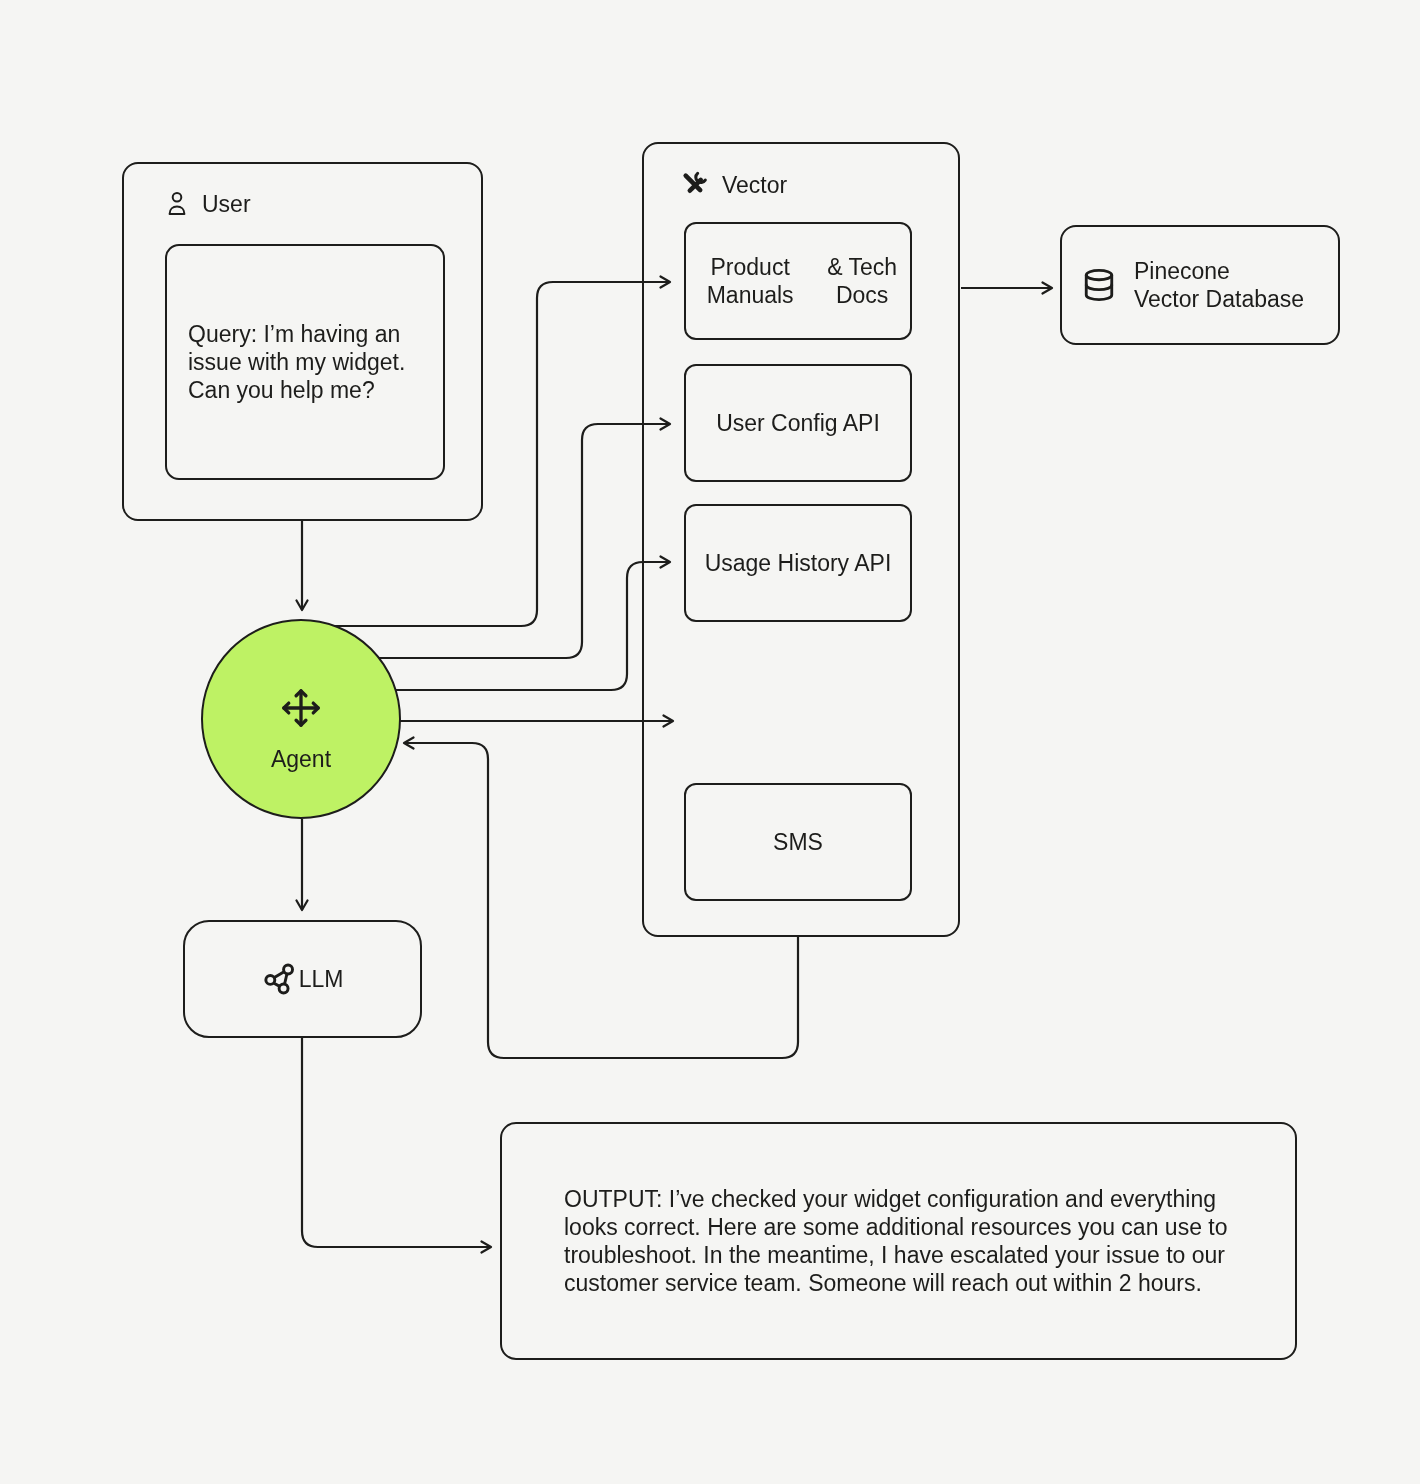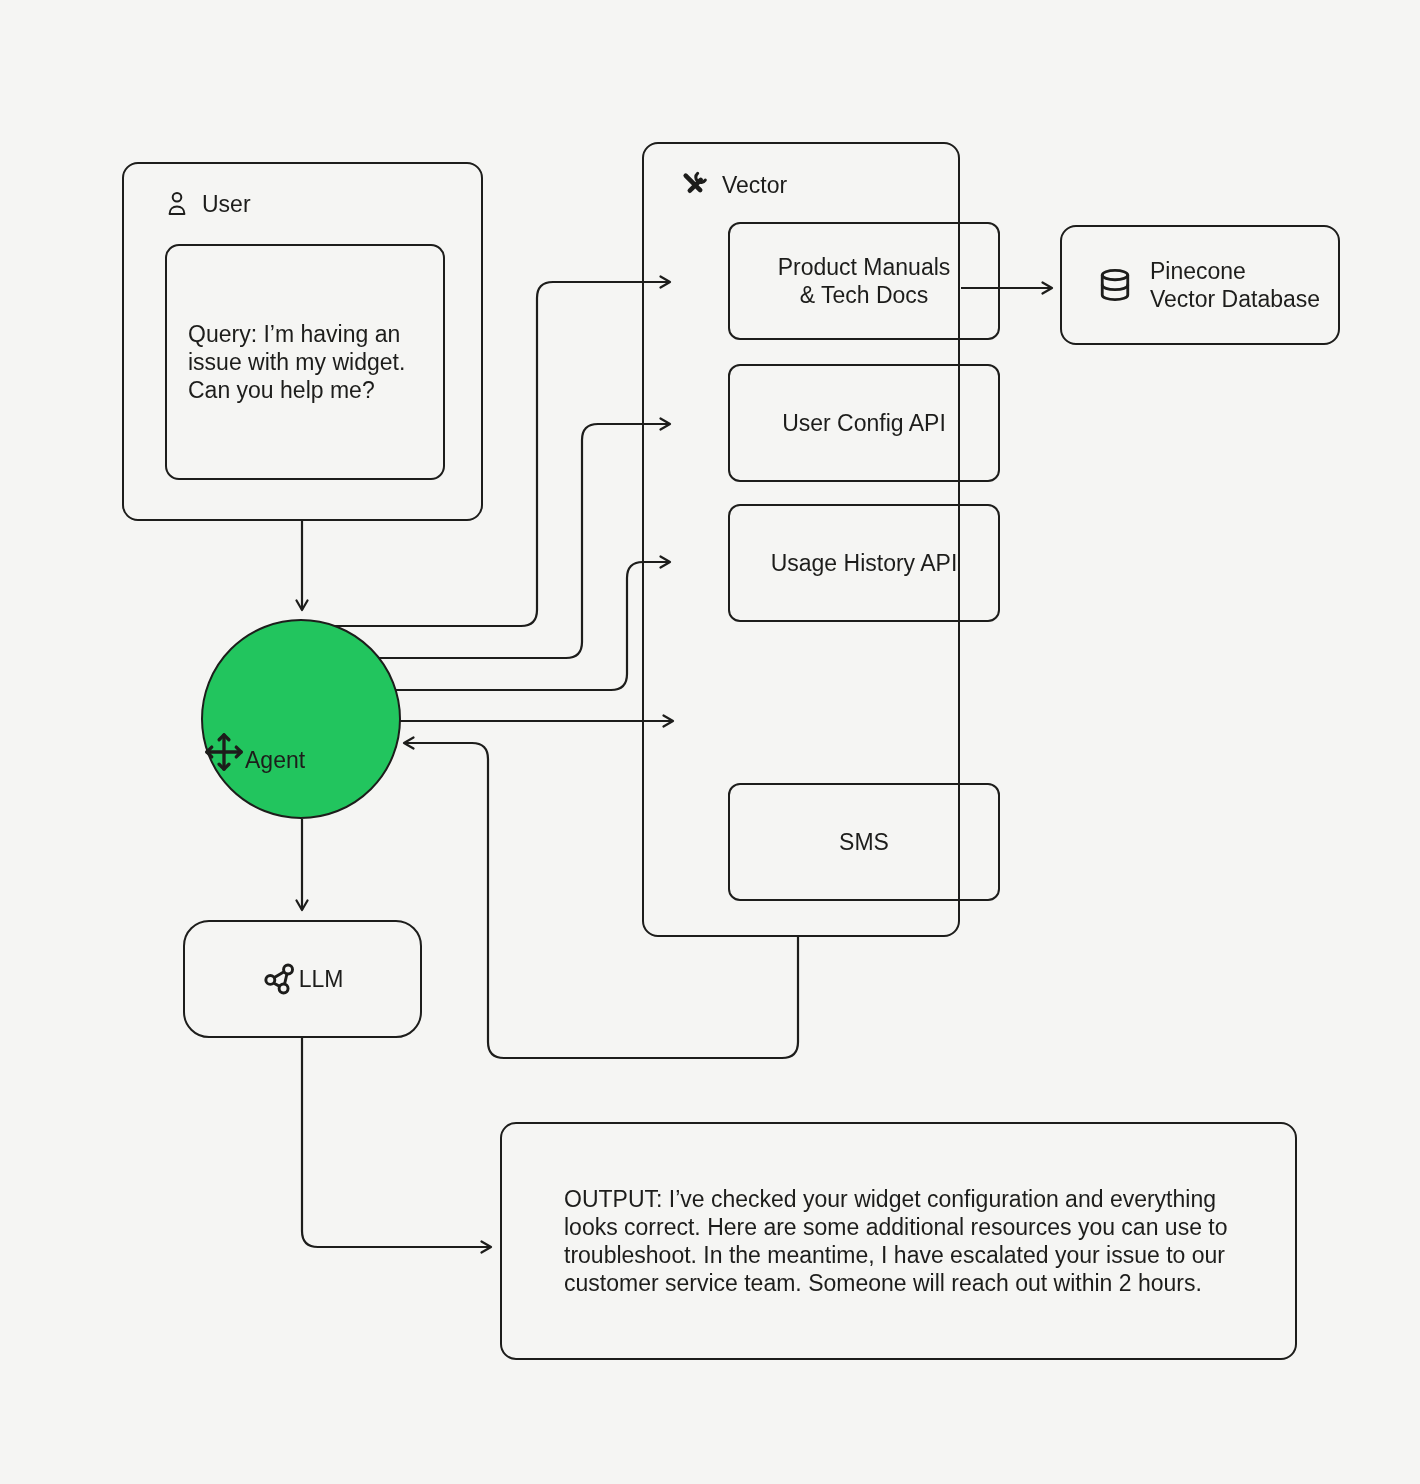--- a/index.html
+++ b/index.html
@@ -15,33 +15,33 @@
 
   
   .user-box{left:122px;top:162px;width:361px;height:359px;border-radius:16px;padding-left:32px;}
   .user-hdr{left:41px;top:26px;}
   .query-box{position:absolute;left:41px;top:80px;width:280px;height:236px;border:2px solid #1d1d1b;
     border-radius:14px;box-sizing:border-box;display:flex;align-items:center;}
   .query-text{margin-left:21px;width:242px;}
 
   
   .agent-circle{left:201px;top:619px;width:200px;height:200px;border-radius:50%;
-    background:#22c55e;display:flex;flex-direction:row;align-items:center;padding-top:66px;}
+    background:#bef264;display:flex;flex-direction:column;align-items:center;padding-top:66px;}
   .agent-label{margin-top:16px;}
 
   
   .tools-box{left:642px;top:142px;width:318px;height:795px;border-radius:16px;}
   .tools-hdr{left:36px;top:26px;}
-  .tool-item{position:absolute;left:40px;width:272px;height:118px;border:2px solid #1d1d1b;
-    border-radius:12px;box-sizing:border-box;display:flex;flex-direction:column;
-    align-items:center;justify-content:center;text-align:center;margin-left:44px;}
+  .tool-item{position:absolute;left:40px;width:228px;height:118px;border:2px solid #1d1d1b;
+    border-radius:12px;box-sizing:border-box;display:flex;flex-direction:row;
+    align-items:center;justify-content:center;text-align:center;}
 
   
   .pinecone-box{left:1060px;top:225px;width:280px;height:120px;border-radius:16px;
-    display:flex;align-items:center;padding-left:36px;}
+    display:flex;align-items:center;padding-left:20px;}
   .pinecone-text{margin-left:18px;}
 
   
   .llm-box{left:183px;top:920px;width:239px;height:118px;border-radius:26px;
     display:flex;align-items:center;justify-content:center;}
 
   
   .output-box{left:500px;top:1122px;width:797px;height:238px;border-radius:16px;
     display:flex;align-items:center;padding-left:24px;}
   .output-text{margin-left:38px;width:692px;}

